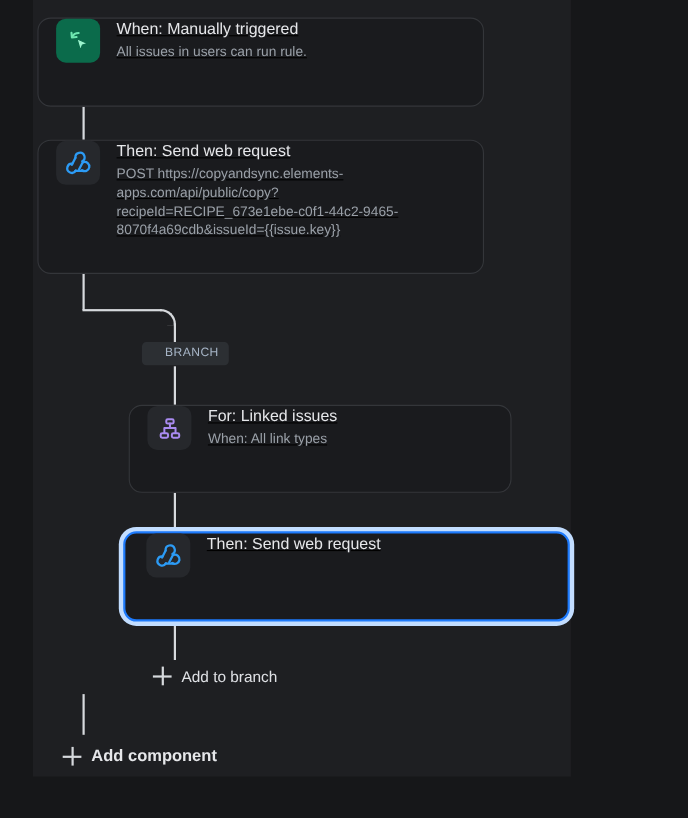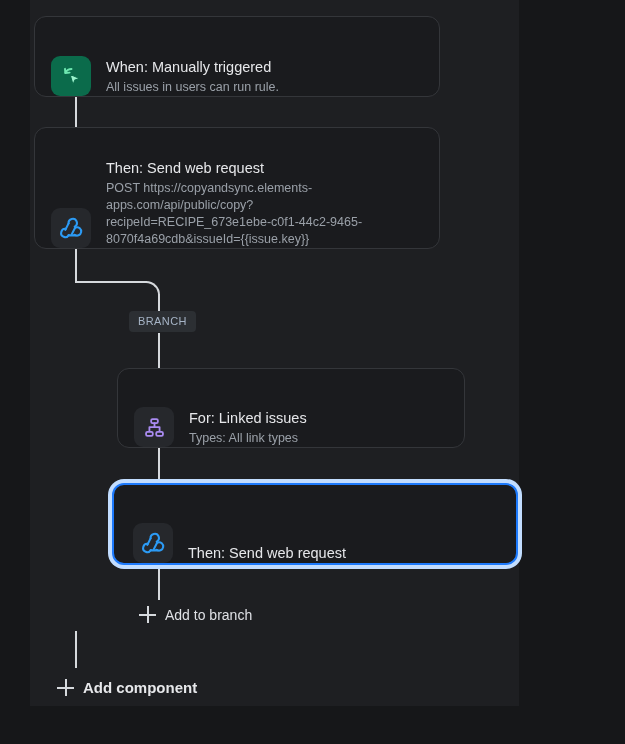--- a/index.html
+++ b/index.html
@@ -46,21 +46,22 @@
     border-left: 0;
   }
 
   
   .card {
     position: absolute;
     background: #1a1b1e;
     border: 1px solid #34363a;
     border-radius: 12px;
     display: flex;
-    align-items: flex-end;
+    align-items: flex-start;
+    text-decoration: underline;
   }
 
   .card-icon {
     flex: 0 0 auto;
     width: 40px;
     height: 40px;
     border-radius: 9px;
     display: flex;
     align-items: center;
     justify-content: center;
@@ -100,21 +101,21 @@
   }
 
   
   .branch-pill {
     position: absolute;
     background: #2c2f33;
     color: #a6b4c6;
     font-size: 11px;
     letter-spacing: 0.4px;
     border-radius: 4px;
-    padding: 4px 9px 5px 9px;
+    padding: 4px 9px 5px 21px;
     line-height: 12px;
     white-space: nowrap;
   }
 
   
   .add-btn {
     position: absolute;
     display: flex;
     align-items: center;
     gap: 9px;
@@ -209,21 +210,21 @@
         <svg width="23" height="23" viewBox="0 0 24 24" fill="none" stroke="#a98bf0" stroke-width="1.9" stroke-linejoin="round">
           <rect x="8.5" y="3.2" width="7" height="4.2" rx="1.4"></rect>
           <rect x="3.2" y="16.6" width="7" height="4.2" rx="1.4"></rect>
           <rect x="13.8" y="16.6" width="7" height="4.2" rx="1.4"></rect>
           <path d="M12 7.4v4.2" stroke-linecap="round"></path>
           <path d="M6.7 16.6v-5h10.6v5"></path>
         </svg>
       </div>
       <div class="card-body">
         <div class="card-title">For: Linked issues</div>
-        <div class="card-sub">Types: All link types</div>
+        <div class="card-sub">When: All link types</div>
       </div>
     </div>
 
     <div class="card card-selected" style="left:82px; top:483px; width:406px; height:82px;">
       <div class="card-icon icon-dark" style="margin-left:19px;">
         <svg width="25" height="25" viewBox="0 0 24 24" fill="none" stroke="#2c9bf5" stroke-width="2" stroke-linecap="round" stroke-linejoin="round">
           <path d="M15.1 10.2a4 4 0 1 0-5.9-3.1"></path>
           <path d="M9.2 7.1 6.1 13.3"></path>
           <path d="M6.5 12.3a4 4 0 1 0 3.0 6.0"></path>
           <path d="M9.1 18.6h6.7"></path>

